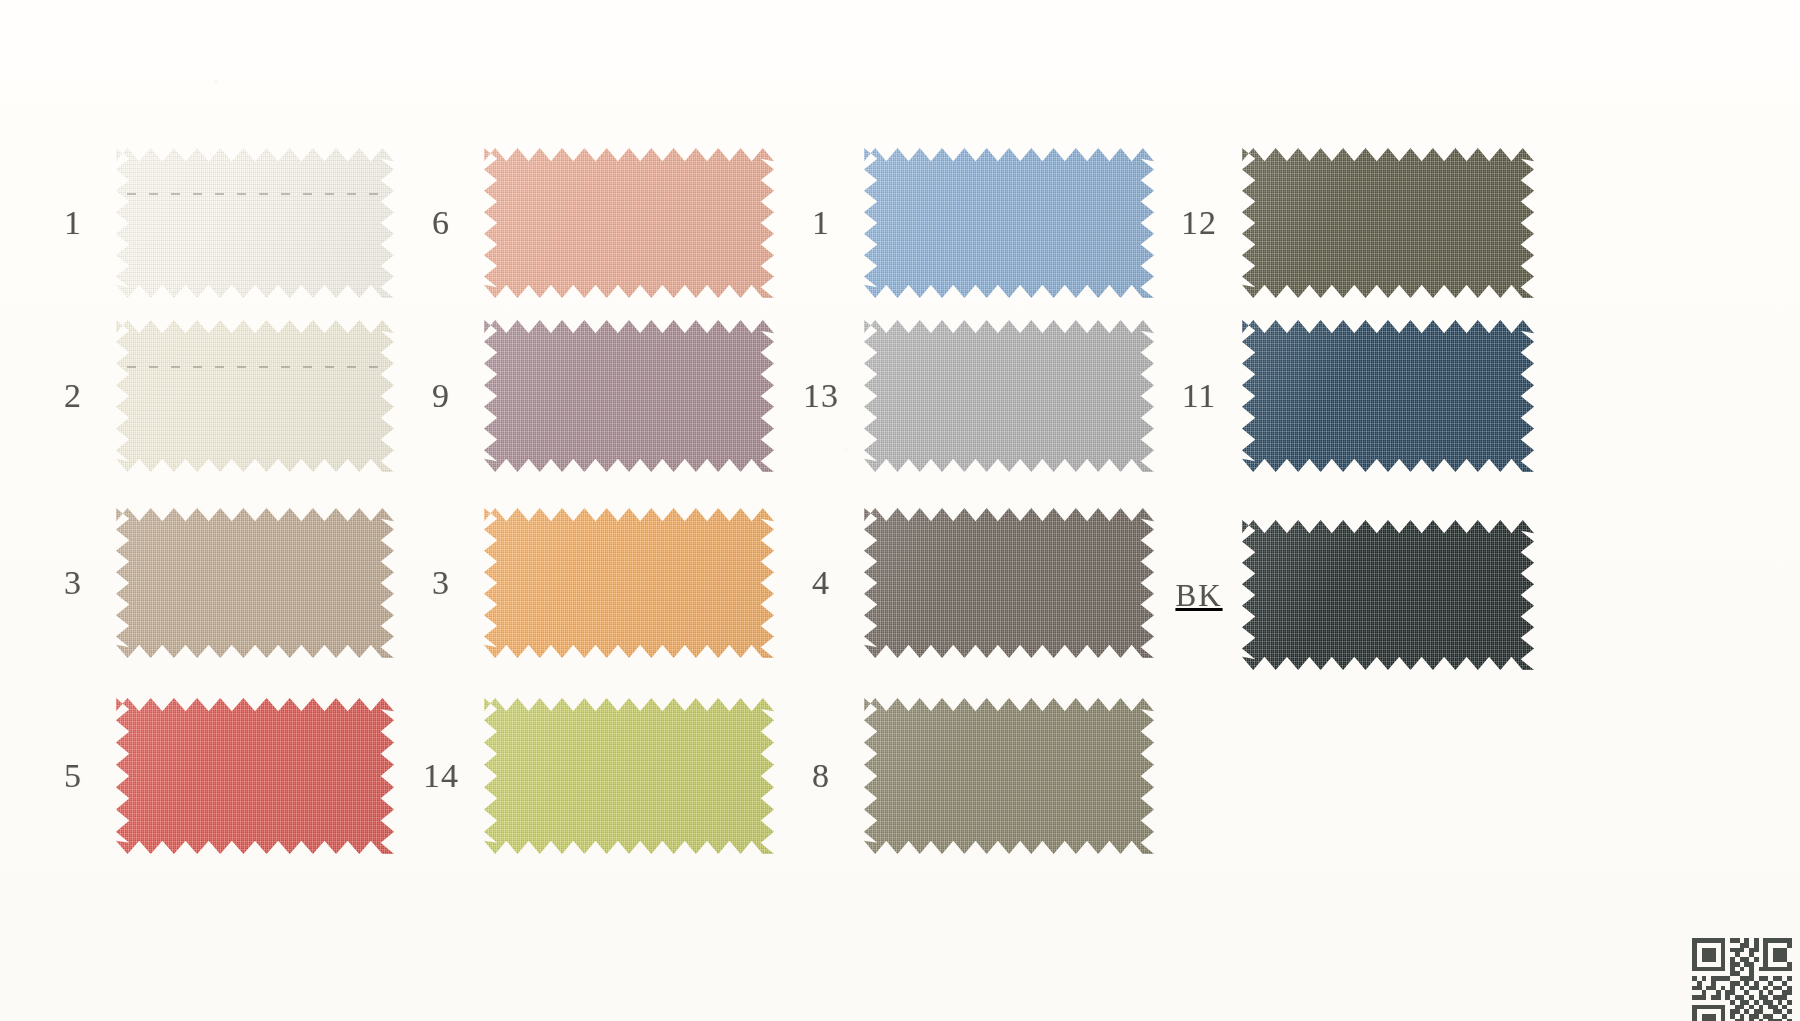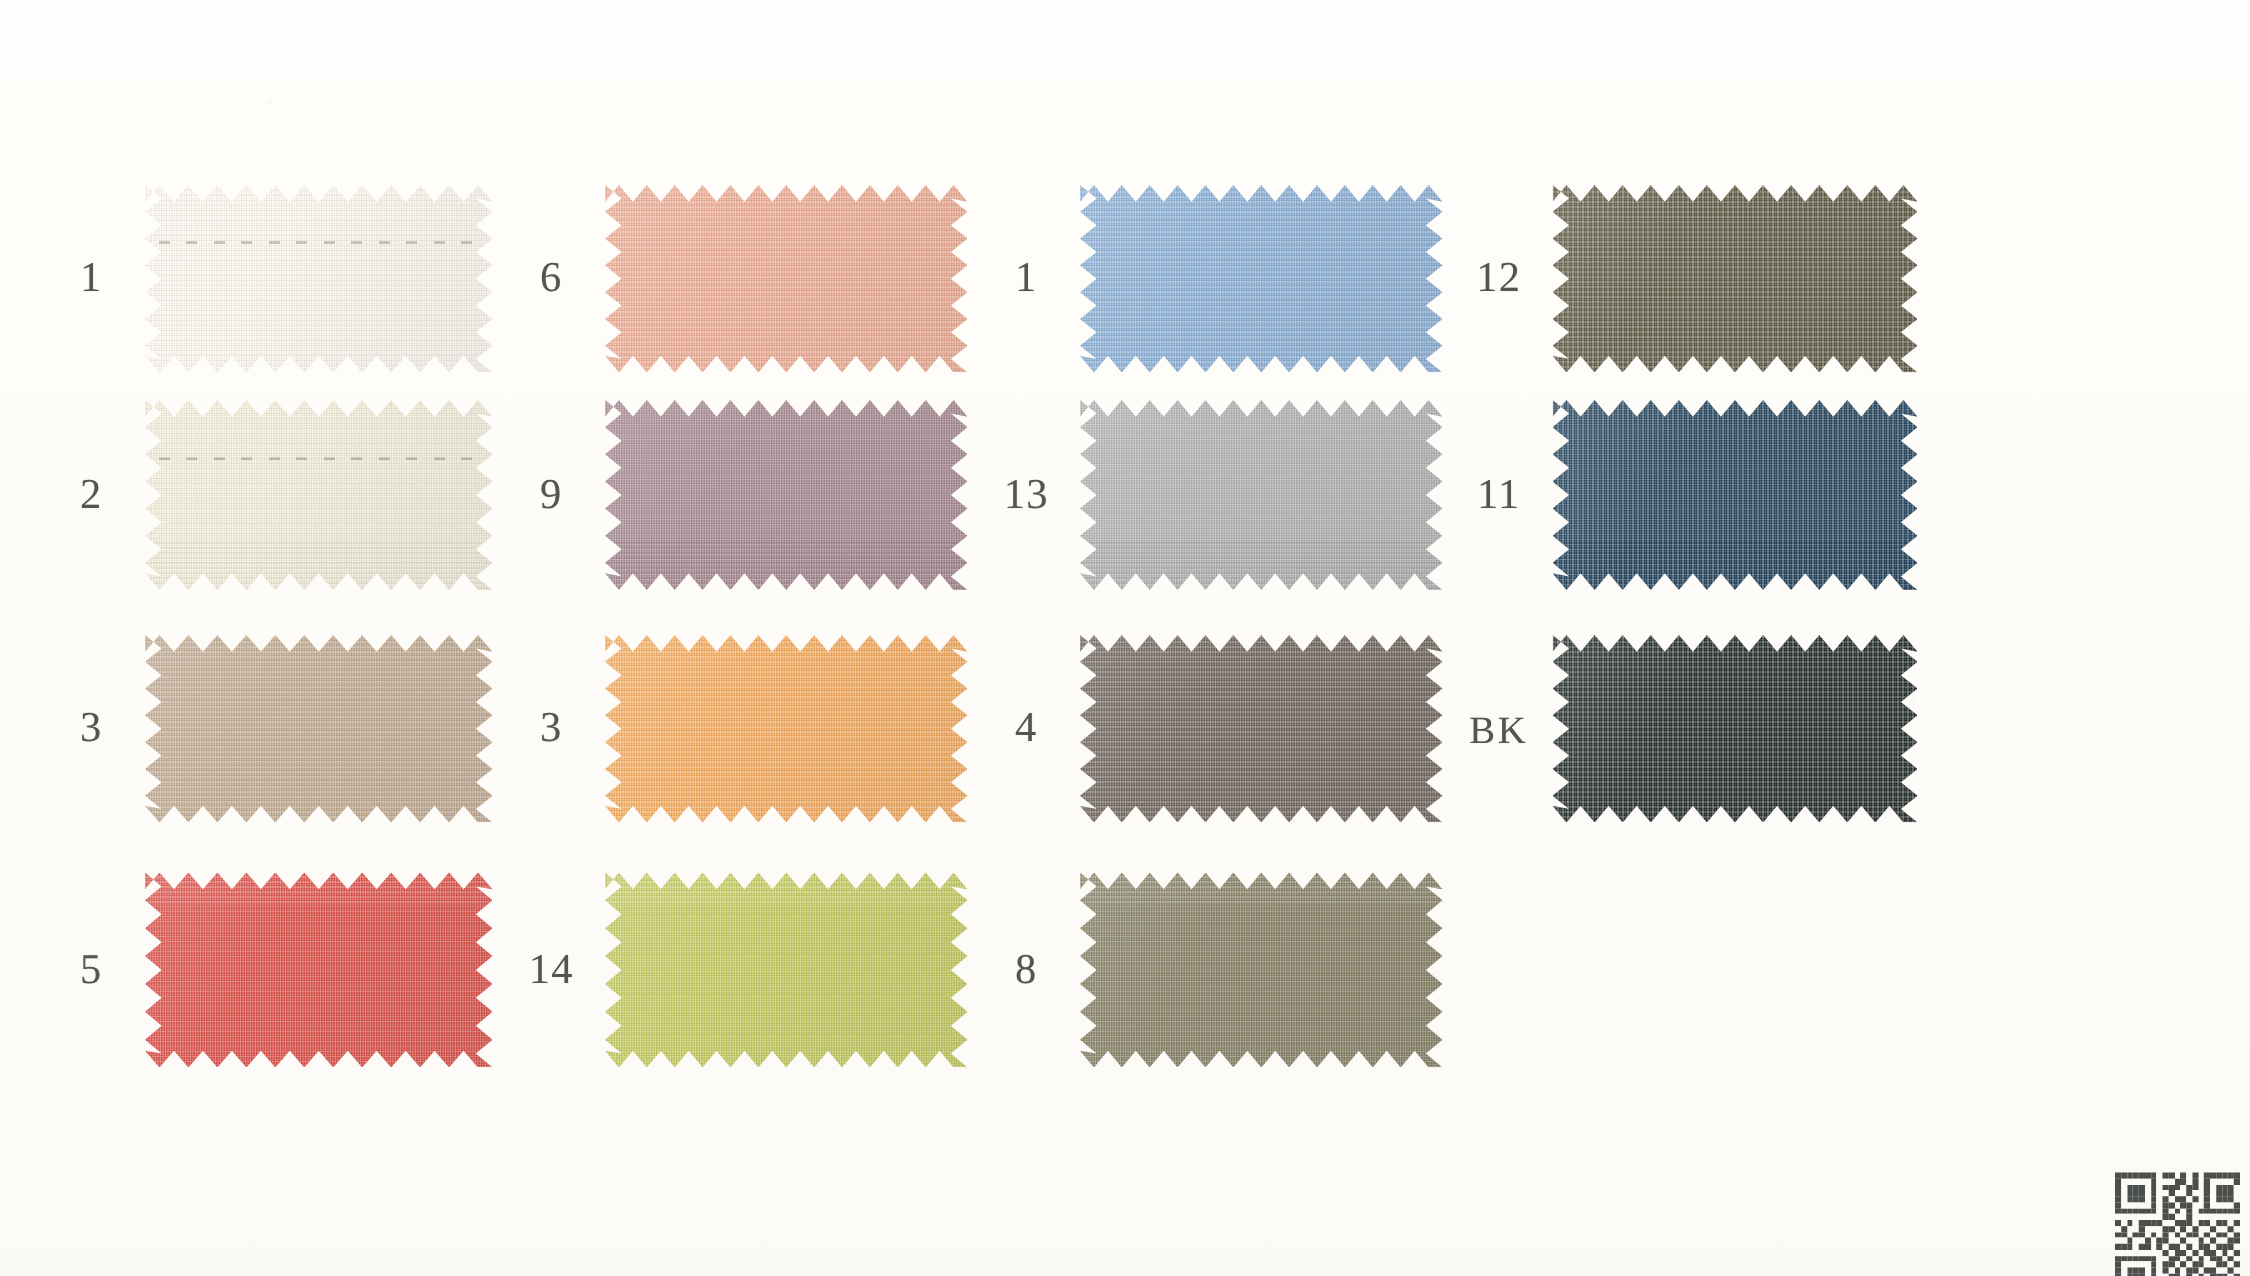--- a/index.html
+++ b/index.html
@@ -202,21 +202,21 @@
     <div class="swatch-cell" style="left: 778px; top: 508px; height: 150px;">
       <div class="swatch-label">4</div>
       <div class="swatch-wrap" style="width: 290px; height: 150px;">
         <div class="swatch" style="width: 290px; height: 150px; clip-path: polygon(0% 8.893%, 3.846% 0%, 7.692% 8.893%, 11.538% 0%, 15.385% 8.893%, 19.231% 0%, 23.077% 8.893%, 26.923% 0%, 30.769% 8.893%, 34.615% 0%, 38.462% 8.893%, 42.308% 0%, 46.154% 8.893%, 50% 0%, 53.846% 8.893%, 57.692% 0%, 61.538% 8.893%, 65.385% 0%, 69.231% 8.893%, 73.077% 0%, 76.923% 8.893%, 80.769% 0%, 84.615% 8.893%, 88.462% 0%, 92.308% 8.893%, 96.154% 0%, 100% 8.893%, 95.4% 7.143%, 100% 14.286%, 95.4% 21.429%, 100% 28.571%, 95.4% 35.714%, 100% 42.857%, 95.4% 50%, 100% 57.143%, 95.4% 64.286%, 100% 71.429%, 95.4% 78.571%, 100% 85.714%, 95.4% 92.857%, 100% 100%, 96.154% 100%, 92.308% 91.107%, 88.462% 100%, 84.615% 91.107%, 80.769% 100%, 76.923% 91.107%, 73.077% 100%, 69.231% 91.107%, 65.385% 100%, 61.538% 91.107%, 57.692% 100%, 53.846% 91.107%, 50% 100%, 46.154% 91.107%, 42.308% 100%, 38.462% 91.107%, 34.615% 100%, 30.769% 91.107%, 26.923% 100%, 23.077% 91.107%, 19.231% 100%, 15.385% 91.107%, 11.538% 100%, 7.692% 91.107%, 3.846% 100%, 0% 91.107%, 4.6% 92.857%, 0% 85.714%, 4.6% 78.571%, 0% 71.429%, 4.6% 64.286%, 0% 57.143%, 4.6% 50%, 0% 42.857%, 4.6% 35.714%, 0% 28.571%, 4.6% 21.429%, 0% 14.286%, 4.6% 7.143%, 0% 0%);">
           <div class="fill" style="background: rgb(112, 102, 93);"></div>
           <div class="weave"></div>
           <div class="shade"></div>
         </div>
       </div>
     </div>
-    <div class="swatch-cell" style="left: 1156px; top: 508px; height: 150px;">
+    <div class="swatch-cell" style="left: 1156px; top: 520px; height: 150px; text-decoration: underline;">
       <div class="swatch-label bk">BK</div>
       <div class="swatch-wrap" style="width: 292px; height: 150px;">
         <div class="swatch" style="width: 292px; height: 150px; clip-path: polygon(0% 8.893%, 3.846% 0%, 7.692% 8.893%, 11.538% 0%, 15.385% 8.893%, 19.231% 0%, 23.077% 8.893%, 26.923% 0%, 30.769% 8.893%, 34.615% 0%, 38.462% 8.893%, 42.308% 0%, 46.154% 8.893%, 50% 0%, 53.846% 8.893%, 57.692% 0%, 61.538% 8.893%, 65.385% 0%, 69.231% 8.893%, 73.077% 0%, 76.923% 8.893%, 80.769% 0%, 84.615% 8.893%, 88.462% 0%, 92.308% 8.893%, 96.154% 0%, 100% 8.893%, 95.432% 7.143%, 100% 14.286%, 95.432% 21.429%, 100% 28.571%, 95.432% 35.714%, 100% 42.857%, 95.432% 50%, 100% 57.143%, 95.432% 64.286%, 100% 71.429%, 95.432% 78.571%, 100% 85.714%, 95.432% 92.857%, 100% 100%, 96.154% 100%, 92.308% 91.107%, 88.462% 100%, 84.615% 91.107%, 80.769% 100%, 76.923% 91.107%, 73.077% 100%, 69.231% 91.107%, 65.385% 100%, 61.538% 91.107%, 57.692% 100%, 53.846% 91.107%, 50% 100%, 46.154% 91.107%, 42.308% 100%, 38.462% 91.107%, 34.615% 100%, 30.769% 91.107%, 26.923% 100%, 23.077% 91.107%, 19.231% 100%, 15.385% 91.107%, 11.538% 100%, 7.692% 91.107%, 3.846% 100%, 0% 91.107%, 4.568% 92.857%, 0% 85.714%, 4.568% 78.571%, 0% 71.429%, 4.568% 64.286%, 0% 57.143%, 4.568% 50%, 0% 42.857%, 4.568% 35.714%, 0% 28.571%, 4.568% 21.429%, 0% 14.286%, 4.568% 7.143%, 0% 0%);">
           <div class="fill" style="background: rgb(35, 43, 43);"></div>
           <div class="weave"></div>
           <div class="shade"></div>
         </div>
       </div>
     </div>
     <div class="swatch-cell" style="left: 30px; top: 698px; height: 156px;">

